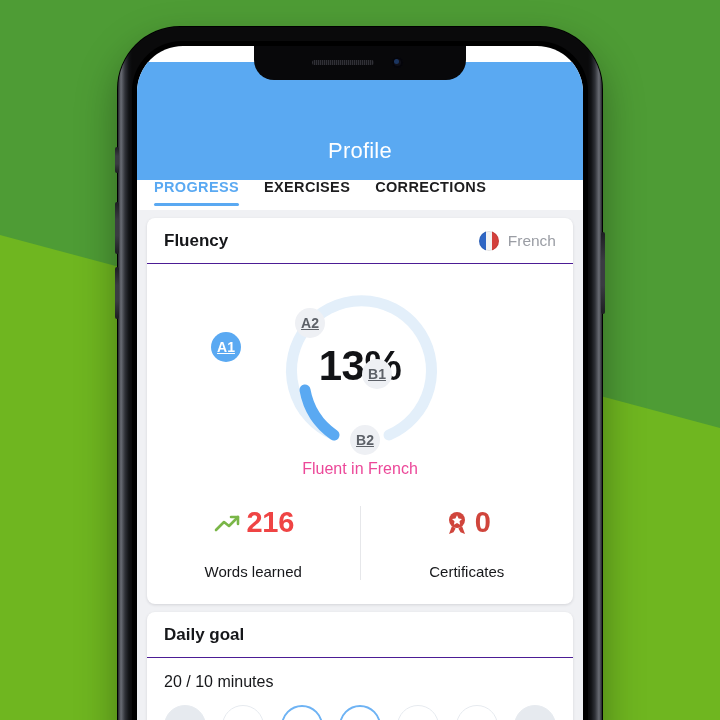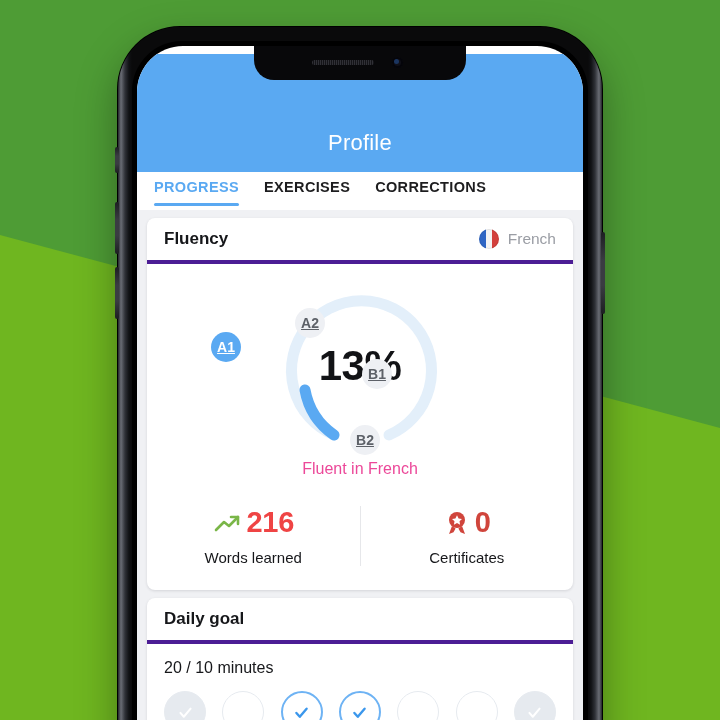--- a/index.html
+++ b/index.html
@@ -116,21 +116,21 @@
     content:"";
     position:absolute;
     left:2px; top:2px;
     width:5px;height:5px;border-radius:50%;
     background:#1b3560;
   }
 
   
   #app-header {
     position: absolute;
-    left: 0; top: 8px;
+    left: 0; top: 16px;
     width: 446px;
     height: 118px;
     background: #5aa9f2;
     z-index: 10;
   }
   #app-title {
     position: absolute;
     left: 0; right: 0;
     top: 76px;
     text-align: center;
@@ -190,21 +190,21 @@
     box-shadow: 0 1px 3px rgba(20,25,40,.13);
     overflow: hidden;
   }
 
   .card-head {
     height: 46px;
     display: flex;
     align-items: center;
     justify-content: space-between;
     padding: 0 17px;
-    border-bottom: 4px solid #4c1d95;
+    border-bottom: 1px solid #4c1d95;
     box-sizing: border-box;
   }
   .card-title {
     font-size: 17px;
     font-weight: bold;
     color: #16171a;
   }
   .lang-chip {
     display: flex;
     align-items: center;
@@ -290,21 +290,21 @@
     align-items: center;
     justify-content: center;
     gap: 4px;
     font-size: 29px;
     font-weight: bold;
     letter-spacing: -.3px;
   }
   .stat-value.green { color: #ef4444; }
   .stat-value.red   { color: #d0453c; }
   .stat-label {
-    margin-top: 10px;
+    margin-top: 24px;
     font-size: 15px;
     color: #16171a;
   }
 
   
   #goal-sub {
     font-size: 16px;
     color: #16171a;
     padding: 15px 17px 0 17px;
   }

